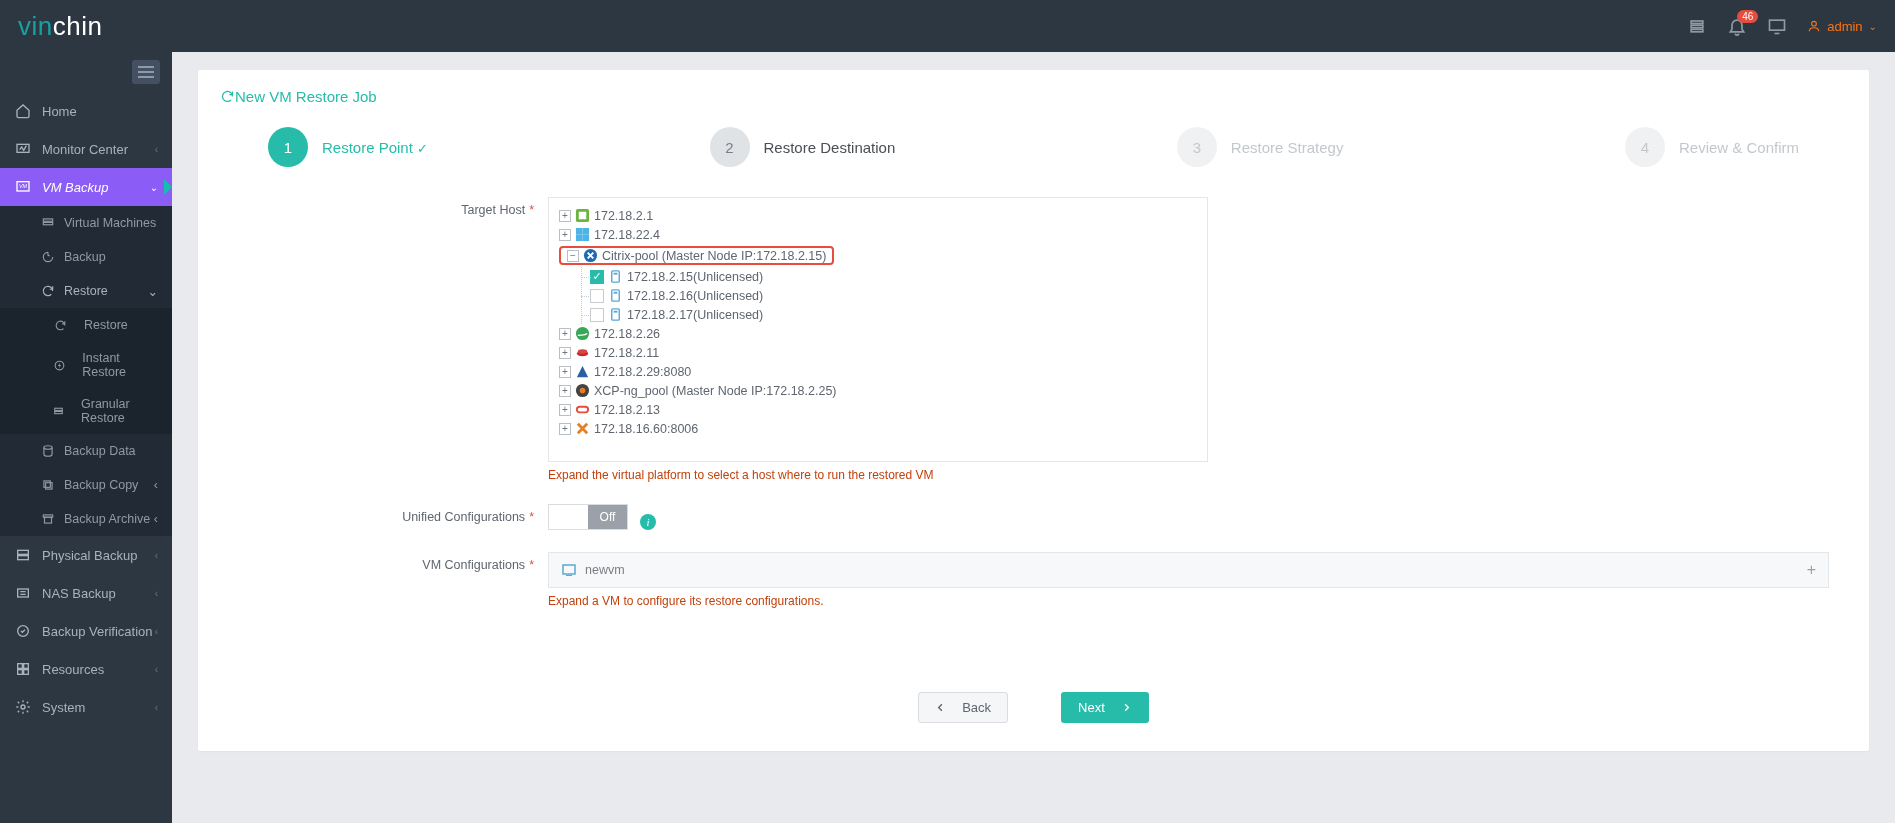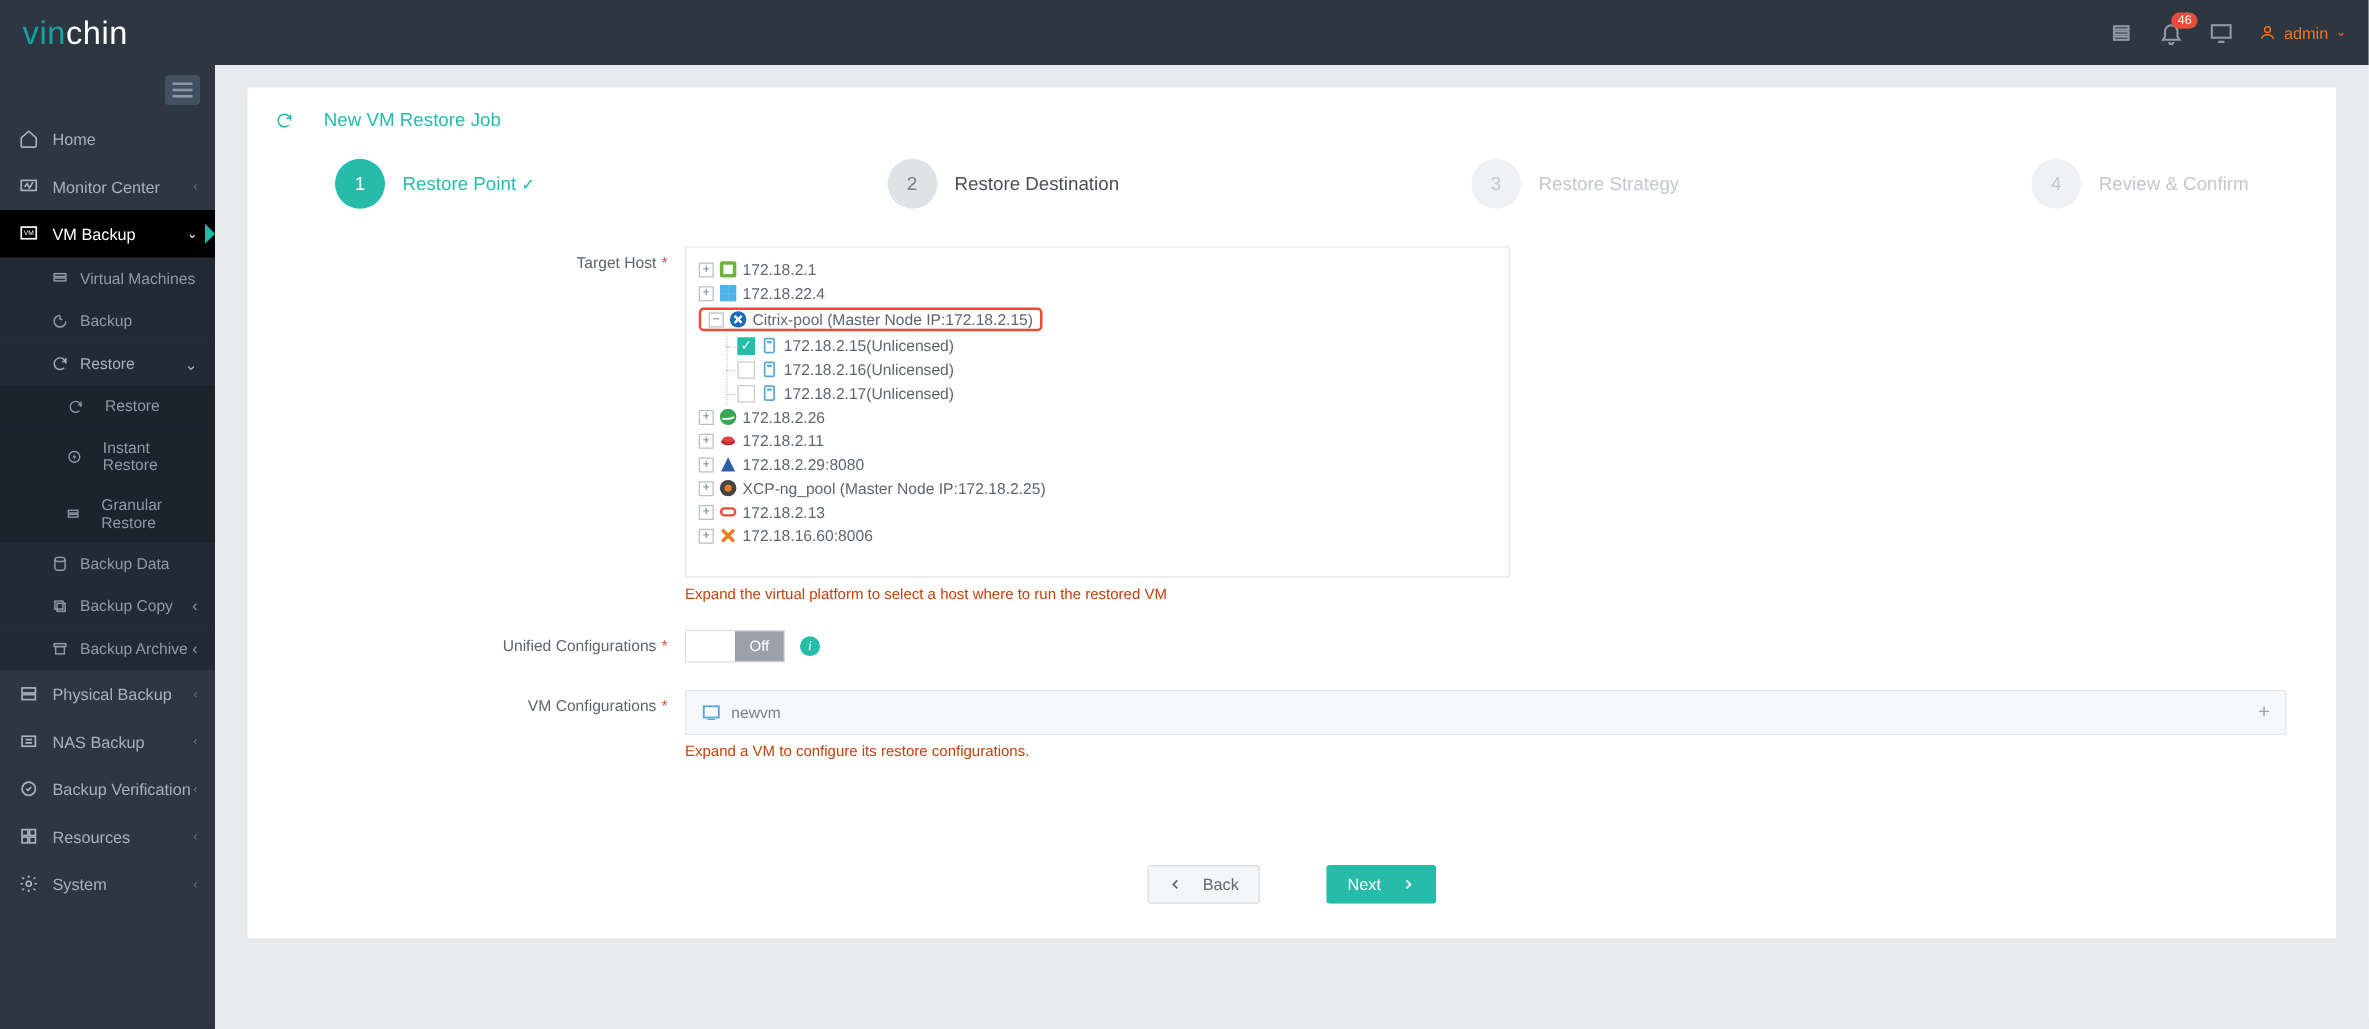--- a/index.html
+++ b/index.html
@@ -16,32 +16,32 @@
 
 
 .layout { display: flex; height: calc(100vh - 52px); }
 .sidebar { width: 172px; background: #2c3742; overflow-y: auto; }
 .collapse-row { display: flex; justify-content: flex-end; padding: 8px 12px; }
 .hamburger { width: 28px; height: 24px; background: #435061; border-radius: 3px; display: flex; flex-direction: column; justify-content: center; align-items: center; gap: 3px; cursor: pointer; }
 .hamburger span { width: 16px; height: 2px; background: #8f9aa6; }
 .nav-item { display: flex; align-items: center; padding: 10px 14px; color: #a8b2bd; font-size: 13px; cursor: pointer; position: relative; }
 .nav-item .nicon { width: 18px; height: 18px; margin-right: 10px; display: inline-flex; align-items: center; justify-content: center; }
 .nav-item .chev { margin-left: auto; font-size: 10px; color: #6b7682; }
-.nav-item.active { background: #000000; color: #fff; }
+.nav-item.active { background: #8b5cf6; color: #fff; font-style: italic; }
 .nav-item.active .chev { color: #fff; }
 .nav-item.active::after { content: ""; position: absolute; right: -8px; top: 50%; margin-top: -8px; border: 8px solid transparent; border-left-color: #15bfae; }
 .sub-item { padding: 9px 14px 9px 40px; color: #8f9aa6; font-size: 12.5px; display: flex; align-items: center; cursor: pointer; background: #222b35; }
 .sub2-item { padding: 9px 14px 9px 52px; color: #8f9aa6; font-size: 12.5px; display: flex; align-items: center; cursor: pointer; background: #1b232c; gap: 8px; }
 .sub-item .nicon, .sub2-item .nicon { width: 16px; height: 16px; margin-right: 8px; display: inline-flex; align-items: center; justify-content: center; }
 .sub-expanded { background: #222b35; color: #a8b2bd; }
 
 
 .main { flex: 1; padding: 18px 26px 0 26px; overflow-y: auto; }
 .panel { background: #fff; border-radius: 2px; box-shadow: 0 1px 2px rgba(0,0,0,0.04); min-height: 640px; padding: 18px 0 24px 0; position: relative; }
-.panel-title { color: #26bca9; font-size: 15px; padding: 0 22px 10px 22px; display: flex; align-items: center; gap: 24px; }
+.panel-title { color: #26bca9; font-size: 15px; padding: 0 22px 10px 22px; display: flex; align-items: center; gap: 0; }
 
 
 .wizard { display: flex; justify-content: space-between; padding: 12px 70px 26px 70px; }
 .wstep { display: flex; align-items: center; gap: 14px; }
 .wnum { width: 40px; height: 40px; border-radius: 50%; display: flex; align-items: center; justify-content: center; font-size: 15px; color: #fff; }
 .wnum.done { background: #26bca9; }
 .wnum.current { background: #e0e3e6; color: #7a7f85; }
 .wnum.pending { background: #f0f1f3; color: #c3c8cd; }
 .wlabel { font-size: 15px; color: #7a7f85; }
 .wlabel.done { color: #26bca9; }
@@ -63,21 +63,21 @@
 .hicon svg { width: 15px; height: 15px; }
 .child-indent { margin-left: 22px; border-left: 1px dotted #c6ccd2; padding-left: 0; }
 .child-row { display: flex; align-items: center; gap: 4px; padding: 2px 0 2px 8px; position: relative; }
 .child-row::before { content: ""; position: absolute; left: -1px; top: 50%; width: 10px; border-top: 1px dotted #c6ccd2; }
 .chk { width: 14px; height: 14px; border: 1px solid #c6ccd2; display: inline-flex; align-items: center; justify-content: center; font-size: 11px; }
 .chk.checked { background: #26bca9; border-color: #26bca9; color: #fff; }
 .highlight-box { border: 2px solid #e74c3c; border-radius: 4px; padding: 0 6px; display: inline-flex; align-items: center; gap: 4px; }
 .helper { font-size: 12px; color: #c2410c; margin-top: 6px; }
 
 
-.toggle-wrap { display: flex; align-items: center; gap: 12px; }
+.toggle-wrap { display: flex; align-items: flex-end; gap: 12px; }
 .toggle { width: 80px; height: 26px; display: flex; border: 1px solid #d9dce0; cursor: pointer; }
 .toggle .off { flex: 1; background: #9aa1a9; color: #fff; font-size: 12px; display: flex; align-items: center; justify-content: center; }
 .toggle .on { flex: 1; background: #fff; }
 .info-dot { width: 16px; height: 16px; border-radius: 50%; background: #26bca9; color: #fff; font-size: 11px; display: flex; align-items: center; justify-content: center; font-style: italic; font-family: serif; }
 
 
 .vm-row { border: 1px solid #e4e7ea; background: #f7f8f9; display: flex; align-items: center; padding: 8px 12px; font-size: 12.5px; color: #7a7f85; }
 .vm-row .vmicon { width: 16px; height: 16px; margin-right: 8px; }
 .vm-row .plus { margin-left: auto; color: #9aa1a9; font-size: 16px; cursor: pointer; }
 

